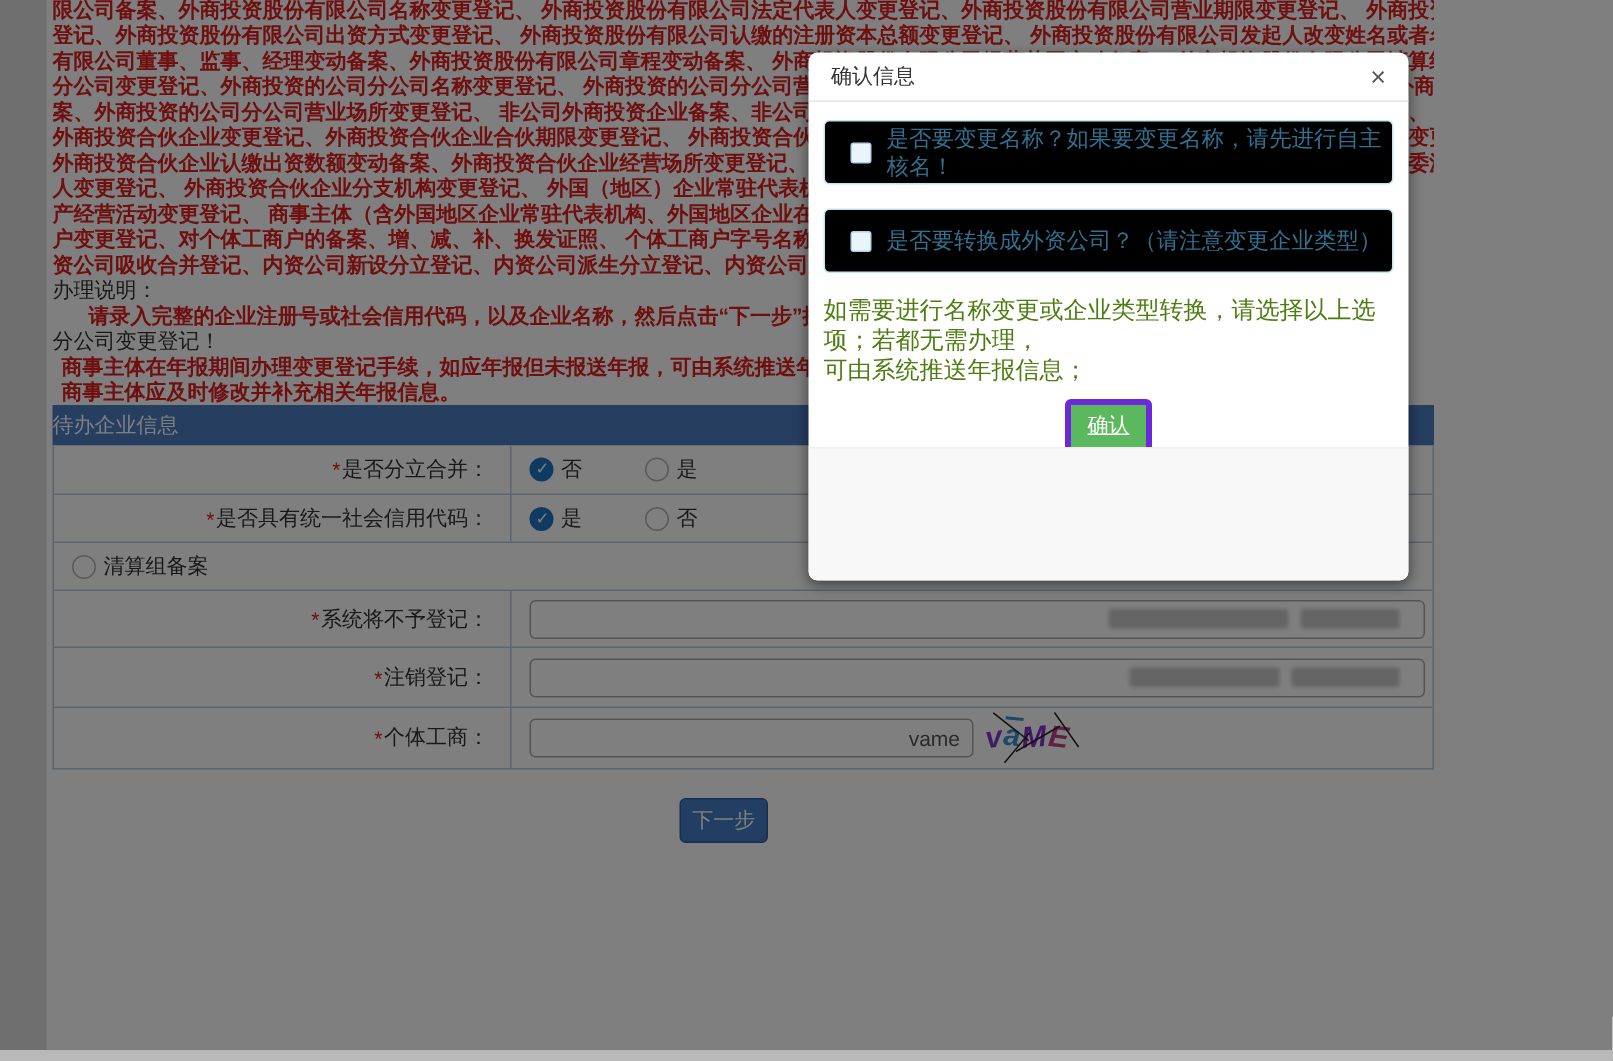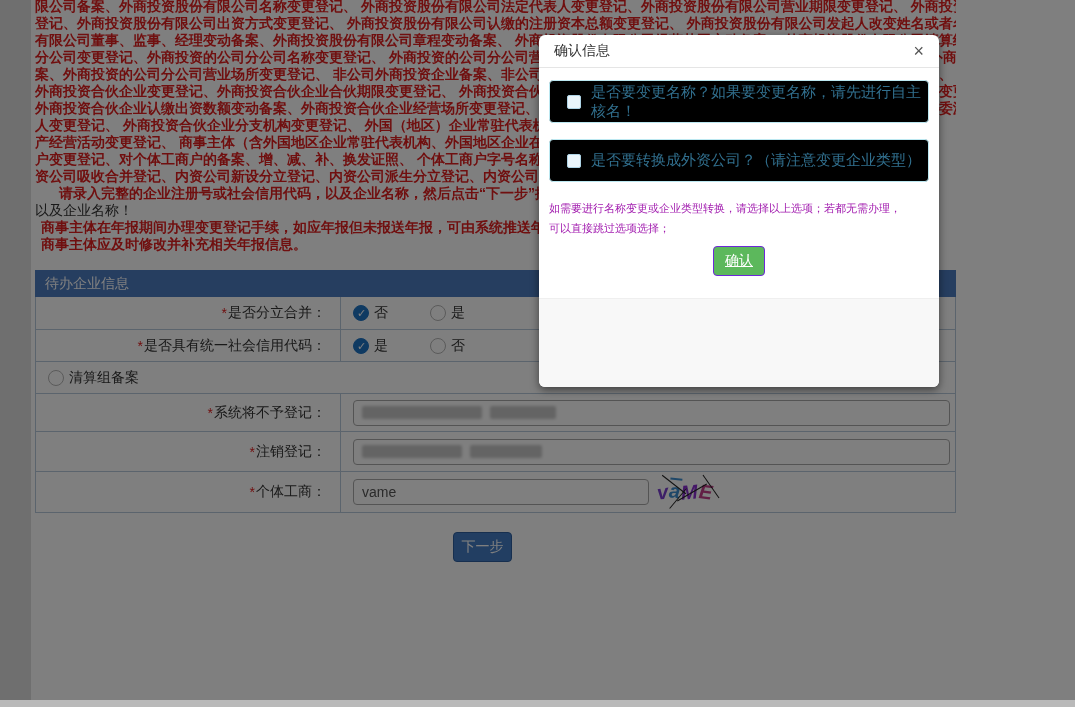--- a/index.html
+++ b/index.html
@@ -11,21 +11,21 @@
   
   .notice { position:absolute; left:35px; top:-2px; width:921px; overflow:hidden; }
   .notice div { white-space:nowrap; overflow:hidden; font-size:14px; line-height:17px; }
   .red-line { color:#e01e1e; font-weight:bold; }
   .black-line { color:#333333; font-weight:normal; }
   .indent-lg { text-indent:24px; }
   .indent-sm { text-indent:6px; }
 
   
   .section-bar { position:absolute; left:35px; top:270px; width:921px; height:27px;
-    background:#4c7cc0; color:#ffffff; font-size:14px; line-height:27px; padding-left:10px; }
+    background:#4c7cc0; color:#ffffff; font-size:14px; line-height:27px; }
   .form-table { position:absolute; left:35px; top:297px; width:921px;
     border:1px solid #b7c9da; border-top:none; background:#ffffff; }
   .form-row { display:flex; border-bottom:1px solid #b7c9da; }
   .form-row:last-child { border-bottom:none; }
   .label-cell { width:305px; border-right:1px solid #b7c9da; display:flex;
     align-items:center; justify-content:flex-end; padding-right:14px;
     font-size:14px; color:#333333; }
   .star { color:#e01e1e; margin-right:1px; }
   .value-cell { flex:1; display:flex; align-items:center; padding-left:12px; }
   .h33{height:33px;} .h32{height:32px;} .h38{height:38px;} .h40{height:40px;}
@@ -33,21 +33,21 @@
   .radio-option { display:flex; align-items:center; margin-right:42px; cursor:pointer; }
   .radio { width:16px; height:16px; border-radius:50%; margin-right:5px;
     background:#ffffff; border:1px solid #b5b5b5; position:relative; }
   .radio.checked { background:#1e74c4; border-color:#1e74c4; }
   .radio.checked::after { content:"\2713"; position:absolute; left:3px; top:1px;
     color:#ffffff; font-size:11px; line-height:13px; }
   .radio-label { font-size:14px; color:#333333; }
 
   .text-input { height:26px; border:1px solid #a9a9a9; border-radius:4px; background:#ffffff;
     font-size:14px; color:#555555; padding:0 8px; display:flex; align-items:center;
-    font-family:"Liberation Sans","DejaVu Sans",sans-serif; }
+    font-family:"Liberation Sans","DejaVu Sans",sans-serif;justify-content:flex-end; }
   .w-long { width:597px; } .w-mid { width:296px; }
   .redact { height:13px; background:#c8c8c8; border-radius:2px; filter:blur(1.5px); margin-right:8px; }
   .r1{width:120px;} .r2{width:66px;} .r3{width:100px;} .r4{width:72px;}
 
   .captcha { position:relative; width:72px; height:28px; margin-left:8px; cursor:pointer; }
   .captcha .letters { font-size:20px; font-weight:bold; font-style:italic; letter-spacing:1px;
     display:flex; align-items:center; height:100%; }
   .captcha .letters span { display:inline-block; }
   .captcha .letters span:nth-child(1){ color:#7a3fd0; transform:rotate(-8deg); }
   .captcha .letters span:nth-child(2){ color:#3f8fd0; transform:rotate(6deg) translateY(-2px); border-top:2px solid #3f8fd0; }
@@ -72,22 +72,22 @@
     align-items:center; justify-content:space-between; padding:0 15px; }
   .modal-title { font-size:14px; color:#333333; }
   .modal-close { font-size:18px; color:#555555; cursor:pointer; line-height:18px;
     background:none; border:none; font-family:inherit; }
   .modal-body { height:230px; padding:12px 10px 0 10px; }
   .option-box { height:43px; background:#000000; border:1px solid #bce8f1; border-radius:4px;
     display:flex; align-items:center; padding-left:17px; margin-bottom:16px; cursor:pointer; }
   .checkbox { width:14px; height:14px; background:#eaf5fb; border:1px solid #aed3e5;
     border-radius:2px; margin-right:10px; flex:none; }
   .option-text { font-size:15px; color:#31708f; }
-  .modal-warning { margin-top:10px; font-size:11px; line-height:20px; color:#a21caf; }
-  .confirm-btn { display:block; margin:8px auto 0 auto; background:#5cb85c; border:1px solid #6d28d9;
+  .modal-warning { margin-top:10px; font-size:16px; line-height:20px; color:#4d7c0f; }
+  .confirm-btn { display:block; margin:8px auto 0 auto; background:#5cb85c; border:4px solid #6d28d9;
     border-radius:4px; color:#ffffff; font-size:14px; padding:5px 11px; cursor:pointer;
     font-family:inherit;text-decoration:underline; }
   .modal-footer { flex:1; background:#f8f8f8; border-top:1px solid #efefef; }
 </style>
 </head>
 <body>
 
 <div class="screen">
   <div class="content-pane"></div>
 
@@ -96,22 +96,23 @@
     <div class="red-line">登记、外商投资股份有限公司出资方式变更登记、 外商投资股份有限公司认缴的注册资本总额变更登记、 外商投资股份有限公司发起人改变姓名或者名称登记、 外商投资股份</div>
     <div class="red-line">有限公司董事、监事、经理变动备案、外商投资股份有限公司章程变动备案、 外商投资股份有限公司经营范围变动备案、 外商投资股份有限公司清算组备案、 外商投资的公司</div>
     <div class="red-line">分公司变更登记、外商投资的公司分公司名称变更登记、 外商投资的公司分公司营业期限变更登记、 外商投资的公司分公司经营范围变更登记、 外商投资的公司分公司备</div>
     <div class="red-line">案、外商投资的公司分公司营业场所变更登记、 非公司外商投资企业备案、非公司外商投资企业变更登记、 非公司外商投资企业延长经营期限登记、 外商投资合伙企业备案、</div>
     <div class="red-line">外商投资合伙企业变更登记、外商投资合伙企业合伙期限变更登记、 外商投资合伙企业合伙人改变姓名或者名称登记、 外商投资合伙企业经营范围变更登记、 外商投资合伙、</div>
     <div class="red-line">外商投资合伙企业认缴出资数额变动备案、外商投资合伙企业经营场所变更登记、 外商投资合伙企业执行事务合伙人变更登记、 外商投资合伙企业委派代表变更登记、 合伙</div>
     <div class="red-line">人变更登记、 外商投资合伙企业分支机构变更登记、 外国（地区）企业常驻代表机构备案、外国（地区）企业在中国境内从事生</div>
     <div class="red-line">产经营活动变更登记、 商事主体（含外国地区企业常驻代表机构、外国地区企业在中国境内从事生产经营活动）注销登记、 个体工商</div>
     <div class="red-line">户变更登记、对个体工商户的备案、增、减、补、换发证照、 个体工商户字号名称变更登记、个体工商户经营者变更登记、 内</div>
     <div class="red-line">资公司吸收合并登记、内资公司新设分立登记、内资公司派生分立登记、内资公司新设合并登记等业务。</div>
+    <div class="black-line">办理说明：</div>
     <div class="red-line indent-lg">请录入完整的企业注册号或社会信用代码，以及企业名称，然后点击“下一步”按钮，进行变更登记申请，否则</div>
-    <div class="black-line">以及企业名称！</div>
+    <div class="black-line">分公司变更登记！</div>
     <div class="red-line indent-sm">商事主体在年报期间办理变更登记手续，如应年报但未报送年报，可由系统推送年报信息。</div>
     <div class="red-line indent-sm">商事主体应及时修改并补充相关年报信息。</div>
   </div>
 
   <div class="section-bar">待办企业信息</div>
 
   <div class="form-table">
     <div class="form-row h33">
       <div class="label-cell">
         <span class="star">*</span>
@@ -219,21 +220,21 @@
       <div class="option-box">
         <span class="checkbox"></span>
         <span class="option-text">是否要变更名称？如果要变更名称，请先进行自主核名！</span>
       </div>
       <div class="option-box">
         <span class="checkbox"></span>
         <span class="option-text">是否要转换成外资公司？（请注意变更企业类型）</span>
       </div>
       <div class="modal-warning">
         <div>如需要进行名称变更或企业类型转换，请选择以上选项；若都无需办理，</div>
-        <div>可以直接跳过选项选择；</div>
+        <div>可由系统推送年报信息；</div>
       </div>
       <button class="confirm-btn">确认</button>
     </div>
     <div class="modal-footer"></div>
   </div>
 
   <div class="bottom-strip"></div>
 </div>
 
 </body></html>

